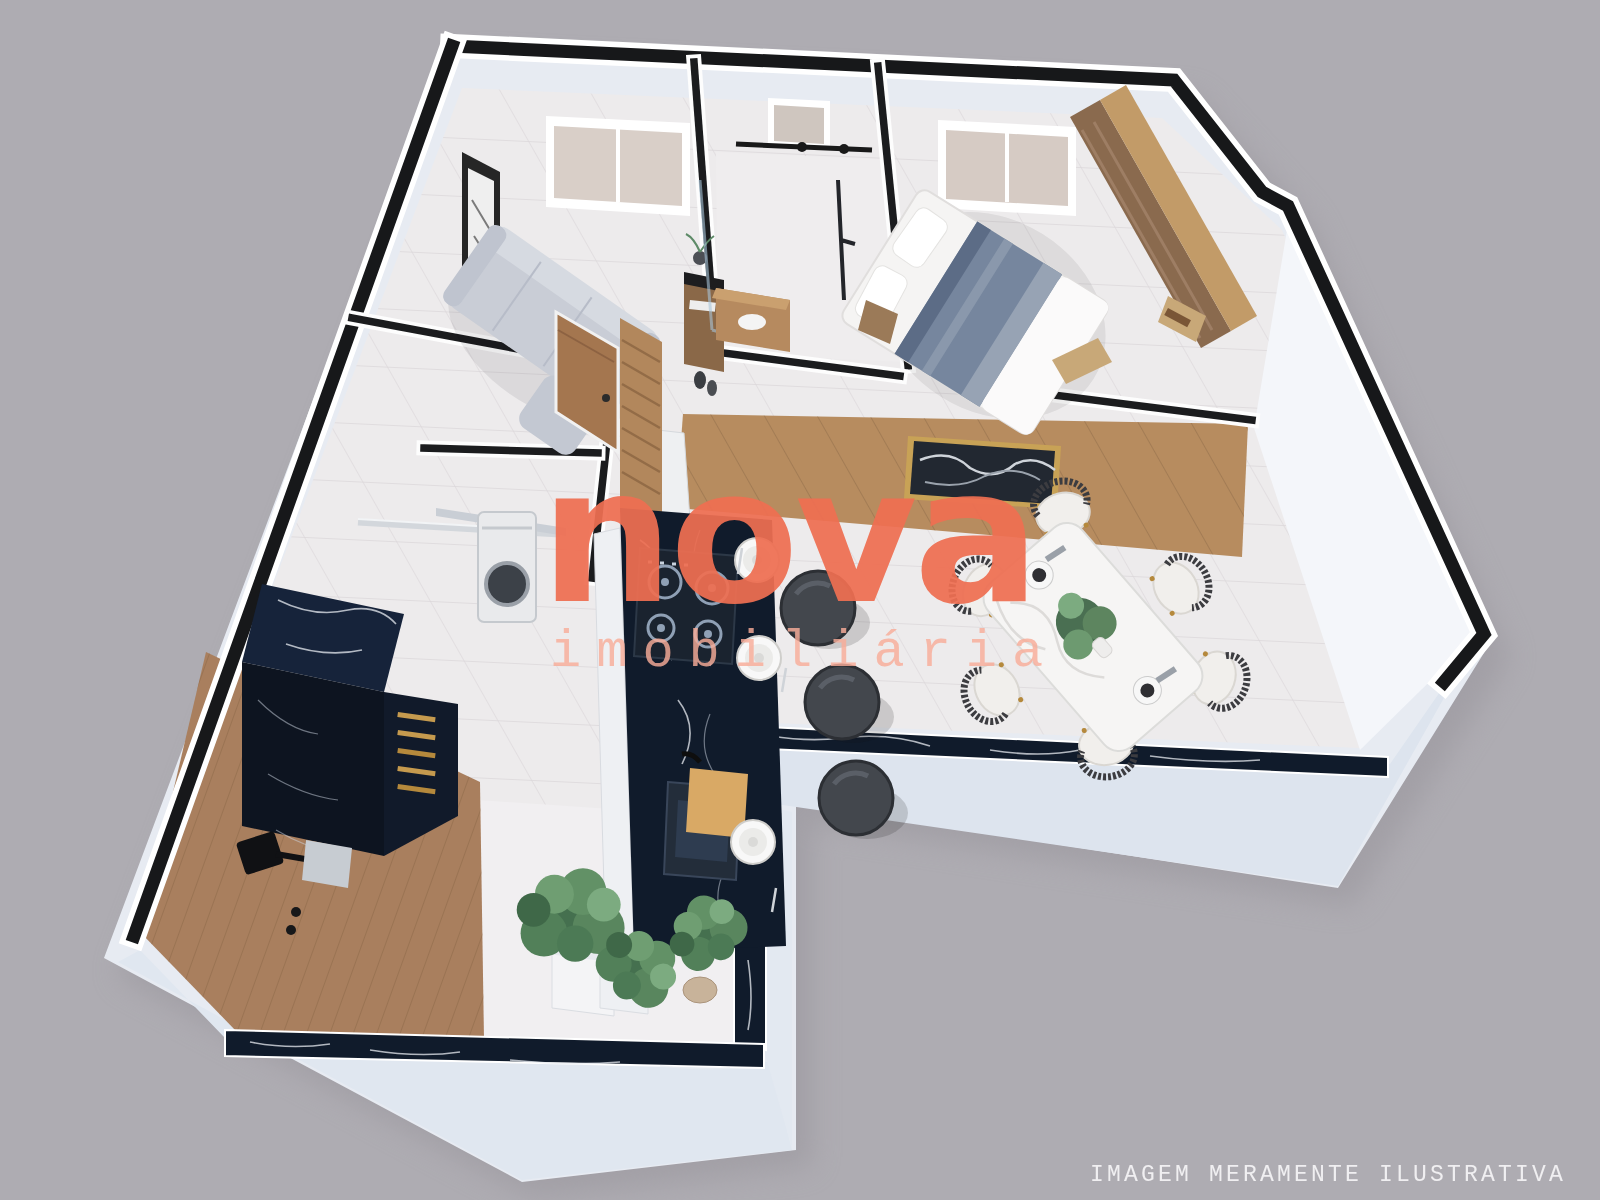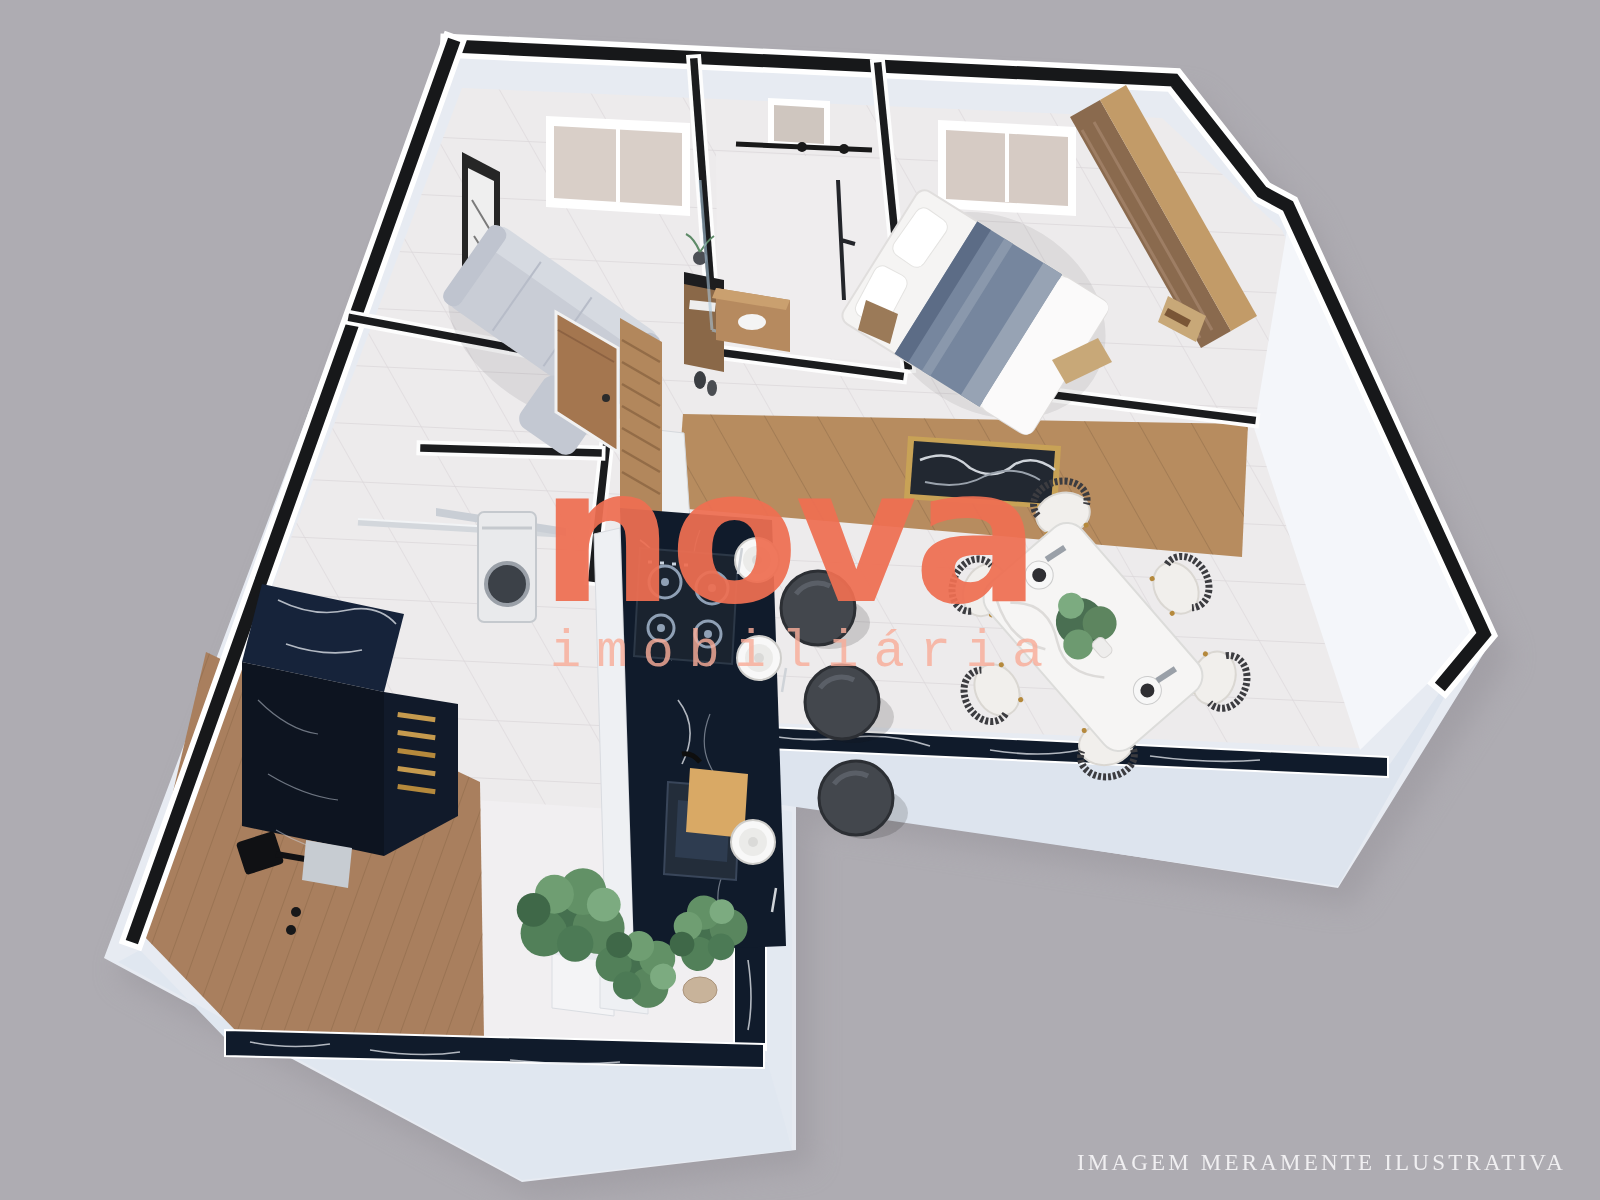--- a/index.html
+++ b/index.html
@@ -23,22 +23,22 @@
   }
   #watermark .brand{
     font-family:"DejaVu Sans",sans-serif;font-weight:bold;font-size:188px;line-height:0.86;
     color:var(--brand);opacity:.93;letter-spacing:-4px;
   }
   #watermark .subtitle{
     font-family:Liberation Mono, monospace;font-size:52px;letter-spacing:15px;margin-top:6px;
     color:var(--subtitle);padding-left:10px;
   }
   #caption{
-    position:absolute;right:34px;bottom:24px;
-    font-family:Liberation Serif, serif;font-size:23px;letter-spacing:3.2px;
+    position:absolute;right:34px;bottom:12px;
+    font-family:Liberation Mono, monospace;font-size:23px;letter-spacing:3.2px;
     color:var(--caption);opacity:.95;margin-top:8px;
   }
 </style>
 </head>
 <body>
 
 <svg width="1600" height="1200" viewBox="0 0 1600 1200">
   <defs>
     <pattern id="tilesA" width="58" height="58" patternUnits="userSpaceOnUse" patternTransform="rotate(2.7)">
       <line x1="0" y1="0" x2="58" y2="0" stroke="#dbd7da" stroke-width="1.3"></line>

